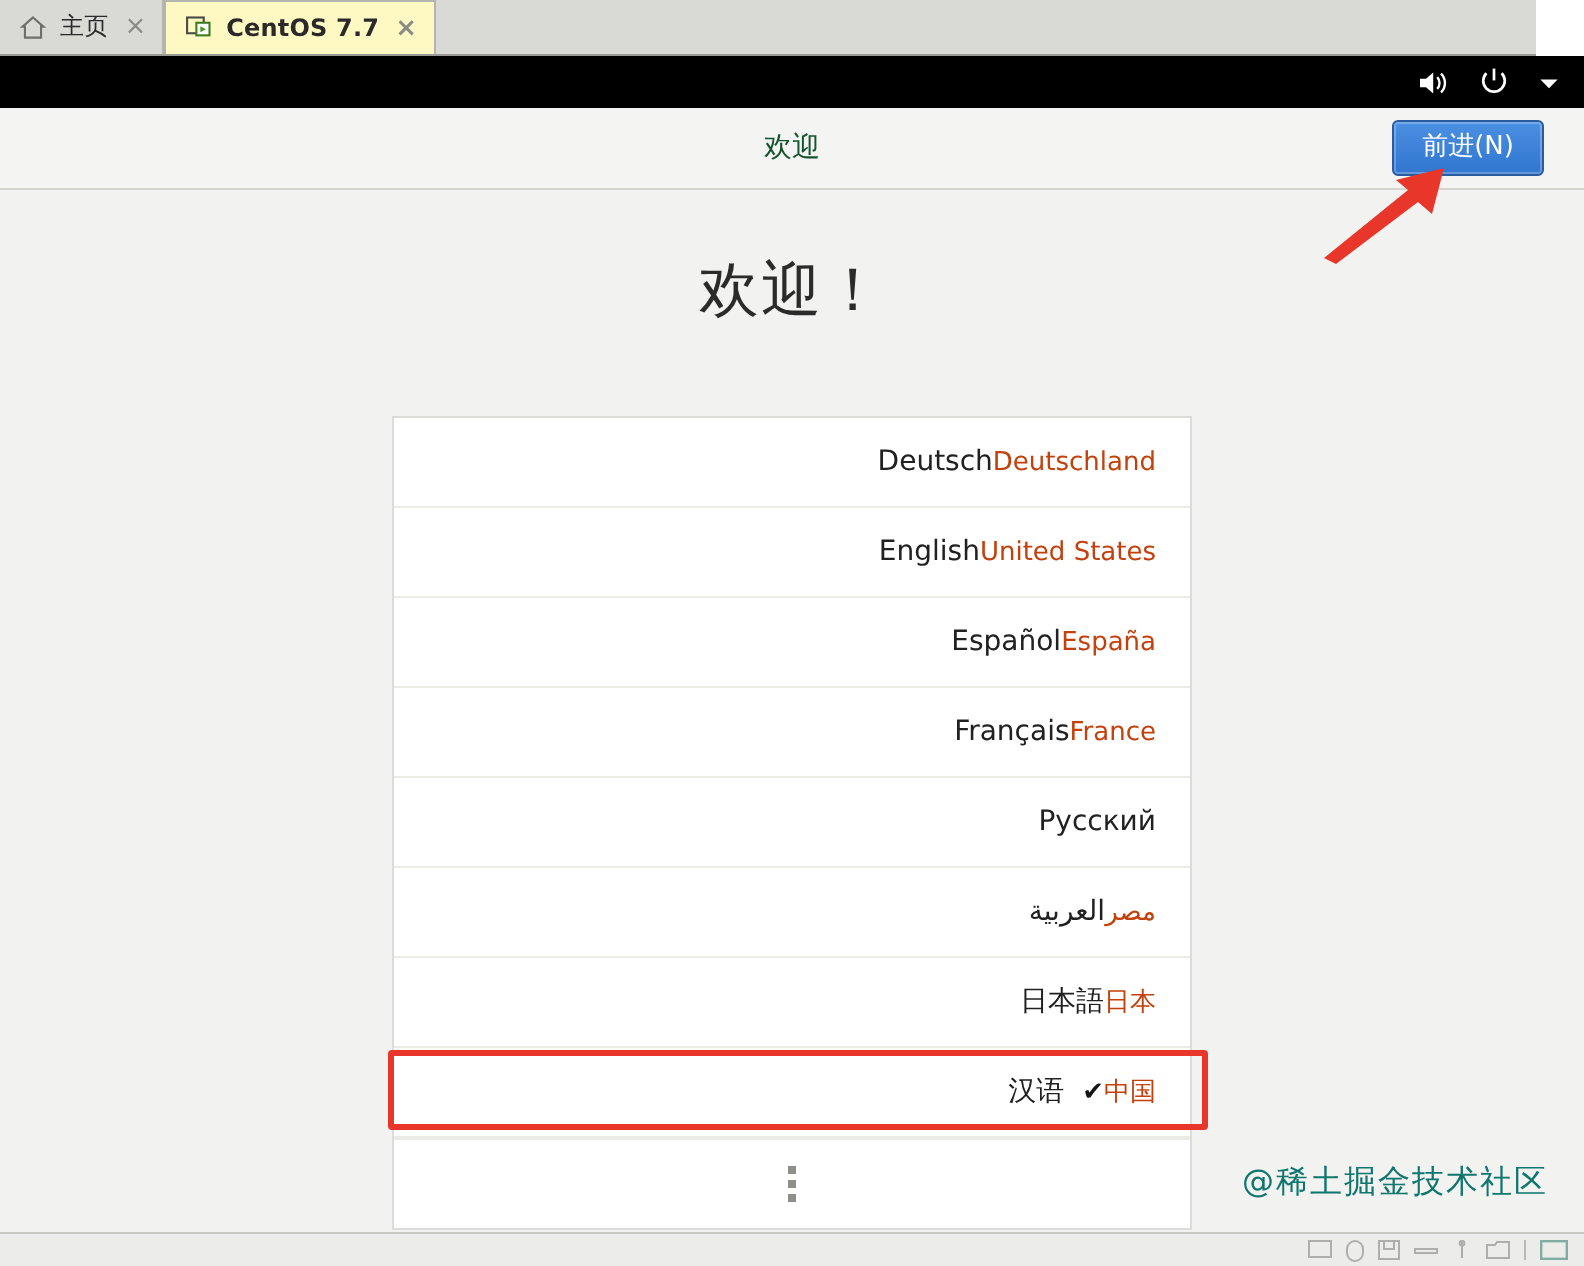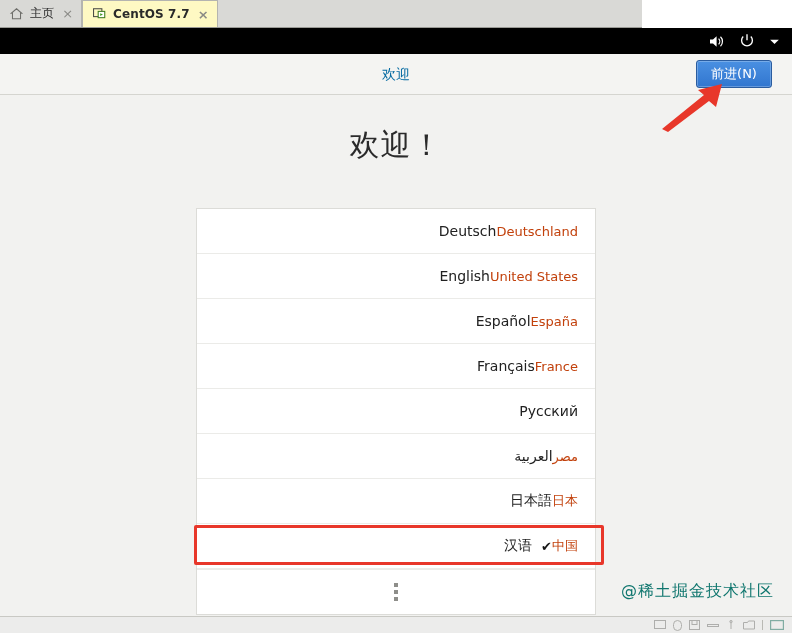--- a/index.html
+++ b/index.html
@@ -17,21 +17,21 @@
   .screen {
     position: relative;
     width: 792px;
     height: 633px;
   }
 
   
   .tabbar {
     position: absolute;
     left: 0; top: 0;
-    width: 642px; height: 28px;
+    width: 768px; height: 28px;
     background: #d9d9d6;
     border-bottom: 1px solid #9a9a95;
     box-sizing: border-box;
     display: flex;
     align-items: flex-end;
   }
   .tab {
     height: 27px;
     display: flex;
     align-items: center;
@@ -85,21 +85,21 @@
     border-bottom: 1px solid #d5d5d0;
     box-sizing: border-box;
   }
   .app-title {
     position: absolute;
     left: 0; top: 0;
     width: 792px;
     line-height: 40px;
     text-align: center;
     font-size: 14px;
-    color: #0369a1;
+    color: #14532d;
   }
   .next-btn {
     position: absolute;
     right: 20px; top: 6px;
     min-width: 76px;
     height: 28px;
     background: linear-gradient(#4a90e2, #3176cf);
     border: 1px solid #2a5c9f;
     border-radius: 3px;
     color: #ffffff;

